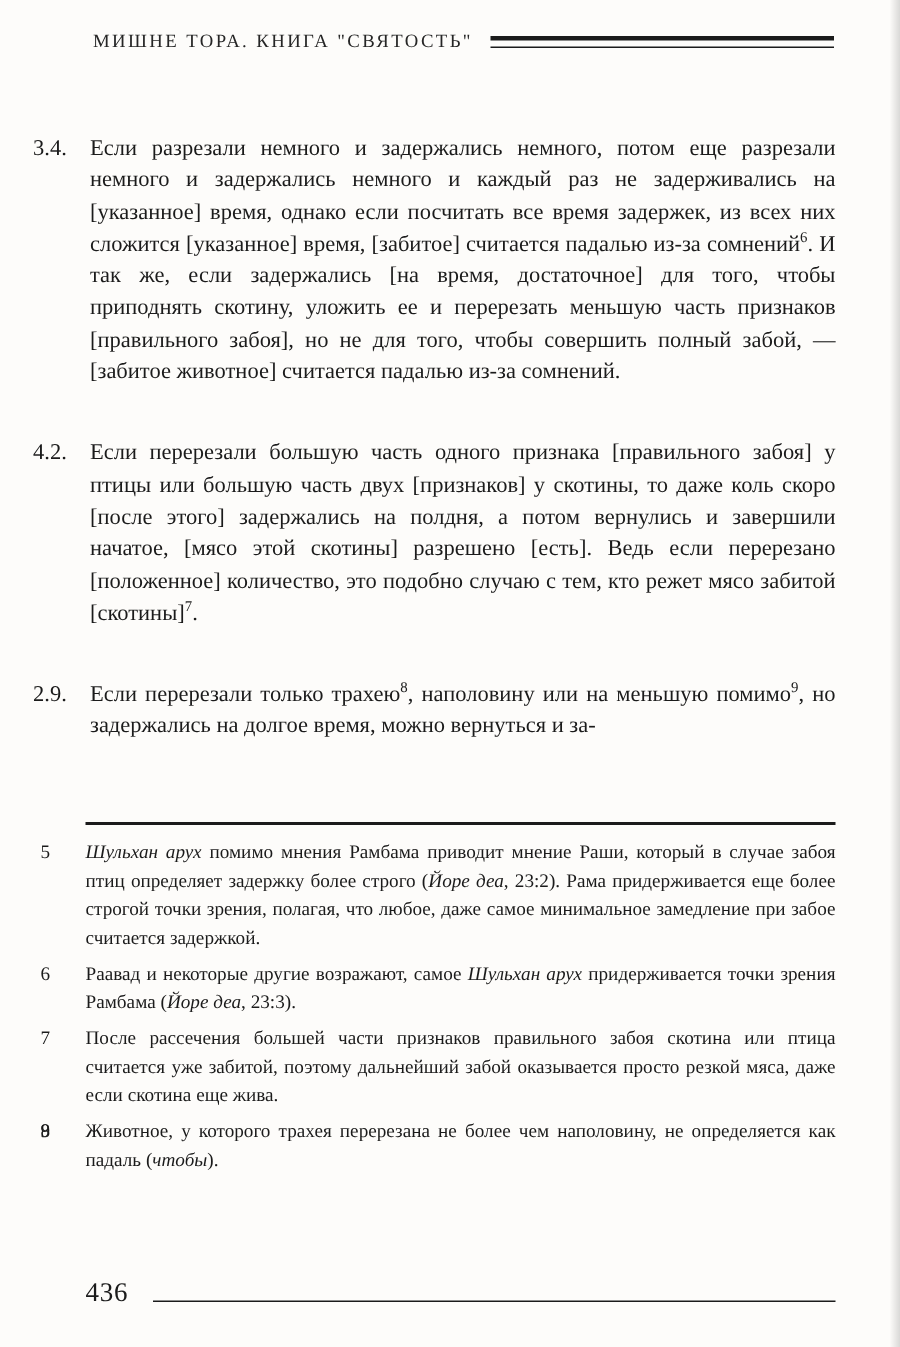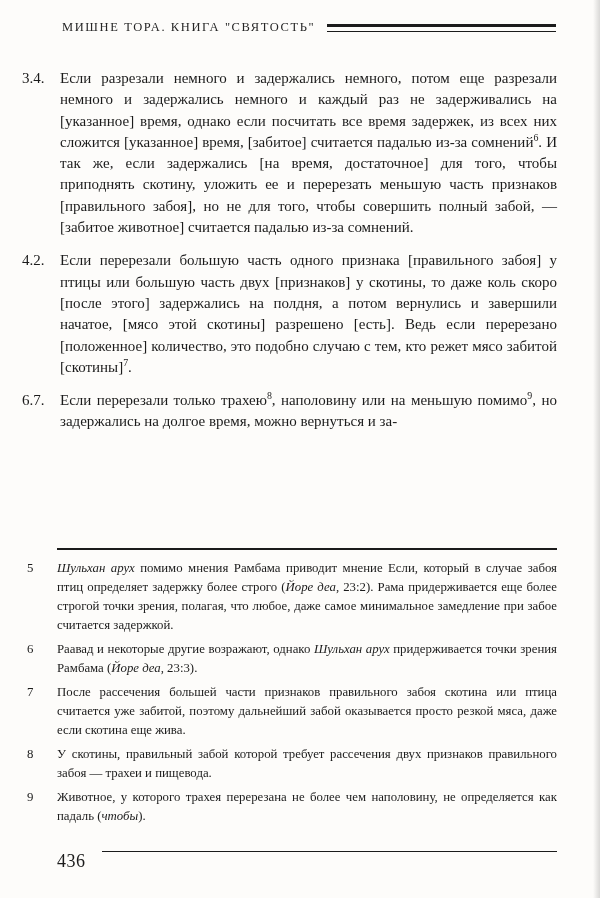--- a/index.html
+++ b/index.html
@@ -51,21 +51,21 @@
     position: absolute;
     top: 56px; left: 60px;
     width: 497px;
   }
   .para {
     margin: 0;
     text-align: justify;
     font-size: 15px;
     line-height: 21.3px;
   }
-  .block { position: relative; margin-top: 12px; }
+  .block { position: relative; margin-top: 33px; }
   .num {
     position: absolute;
     left: -38px; top: 0;
     font-size: 15px;
     line-height: 21.3px;
   }
   sup { font-size: 66%; line-height: 0; }
 
   
   .fn-rule {
@@ -91,20 +91,21 @@
     position: absolute;
     left: -30px; top: 0;
     font-size: 12.8px;
   }
 
   
   .footer {
     position: absolute;
     left: 57px; right: 43px; bottom: 26px;
     display: flex;
+    align-items: flex-end;
   }
   .page-num {
     font-size: 18px;
     letter-spacing: 0.5px;
   }
   .footer-rule {
     flex: 1;
     margin-left: 16px;
     margin-bottom: 4px;
     border-top: 1.8px solid #1b1b1b;
@@ -126,43 +127,42 @@
       <span class="num">3.4.</span>
       <p class="para"><span>Если разрезали немного и задержались немного, потом еще разрезали немного и задержались немного и каждый раз не задерживались на [указанное] время, однако если посчитать все время задержек, из всех них сложится [указанное] время, [забитое] считается падалью из-за сомнений</span><sup>6</sup><span>. И так же, если задержались [на время, достаточное] для того, чтобы приподнять скотину, уложить ее и перерезать меньшую часть признаков [правильного забоя], но не для того, чтобы совершить полный забой, — [забитое животное] считается падалью из-за сомнений.</span></p>
     </div>
 
     <div class="block">
       <span class="num">4.2.</span>
       <p class="para"><span>Если перерезали большую часть одного признака [правильного забоя] у птицы или большую часть двух [признаков] у скотины, то даже коль скоро [после этого] задержались на полдня, а потом вернулись и завершили начатое, [мясо этой скотины] разрешено [есть]. Ведь если перерезано [положенное] количество, это подобно случаю с тем, кто режет мясо забитой [скотины]</span><sup>7</sup><span>.</span></p>
     </div>
 
     <div class="block">
-      <span class="num">6.7.</span>
+      <span class="num">2.9.</span>
       <p class="para"><span>Если перерезали только трахею</span><sup>8</sup><span>, наполовину или на меньшую помимо</span><sup>9</sup><span>, но задержались на долгое время, можно вернуться и за-</span></p>
     </div>
   </div>
 
   <div class="fn-rule"></div>
 
   <div class="footnotes">
     <div class="fn">
       <span class="fn-num">5</span>
-      <span class="fn-text"><i>Шульхан арух</i><span> помимо мнения Рамбама приводит мнение Если, который в случае забоя птиц определяет задержку более строго (</span><i>Йоре деа</i><span>, 23:2). Рама придерживается еще более строгой точки зрения, полагая, что любое, даже самое минимальное замедление при забое считается задержкой.</span></span>
+      <span class="fn-text"><i>Шульхан арух</i><span> помимо мнения Рамбама приводит мнение Раши, который в случае забоя птиц определяет задержку более строго (</span><i>Йоре деа</i><span>, 23:2). Рама придерживается еще более строгой точки зрения, полагая, что любое, даже самое минимальное замедление при забое считается задержкой.</span></span>
     </div>
     <div class="fn">
       <span class="fn-num">6</span>
-      <span class="fn-text"><span>Раавад и некоторые другие возражают, однако </span><i>Шульхан арух</i><span> придерживается точки зрения Рамбама (</span><i>Йоре деа</i><span>, 23:3).</span></span>
+      <span class="fn-text"><span>Раавад и некоторые другие возражают, самое </span><i>Шульхан арух</i><span> придерживается точки зрения Рамбама (</span><i>Йоре деа</i><span>, 23:3).</span></span>
     </div>
     <div class="fn">
       <span class="fn-num">7</span>
       <span class="fn-text"><span>После рассечения большей части признаков правильного забоя скотина или птица считается уже забитой, поэтому дальнейший забой оказывается просто резкой мяса, даже если скотина еще жива.</span></span>
     </div>
     <div class="fn">
       <span class="fn-num">8</span>
-      <span class="fn-text"><span>У скотины, правильный забой которой требует рассечения двух признаков правильного забоя — трахеи и пищевода.</span></span>
     </div>
     <div class="fn">
       <span class="fn-num">9</span>
       <span class="fn-text"><span>Животное, у которого трахея перерезана не более чем наполовину, не определяется как падаль (</span><i>чтобы</i><span>).</span></span>
     </div>
   </div>
 
   <div class="footer">
     <span class="page-num">436</span>
     <div class="footer-rule"></div>

